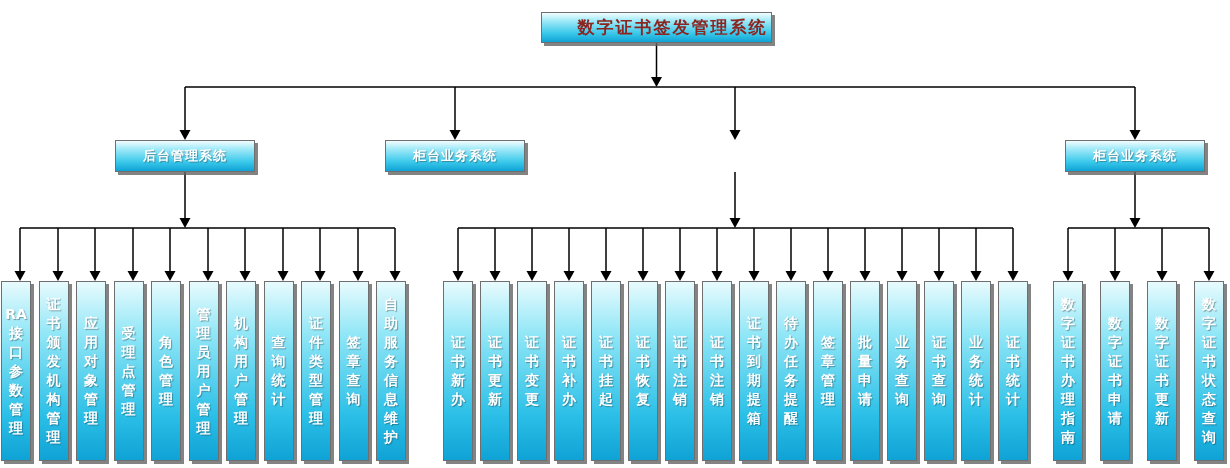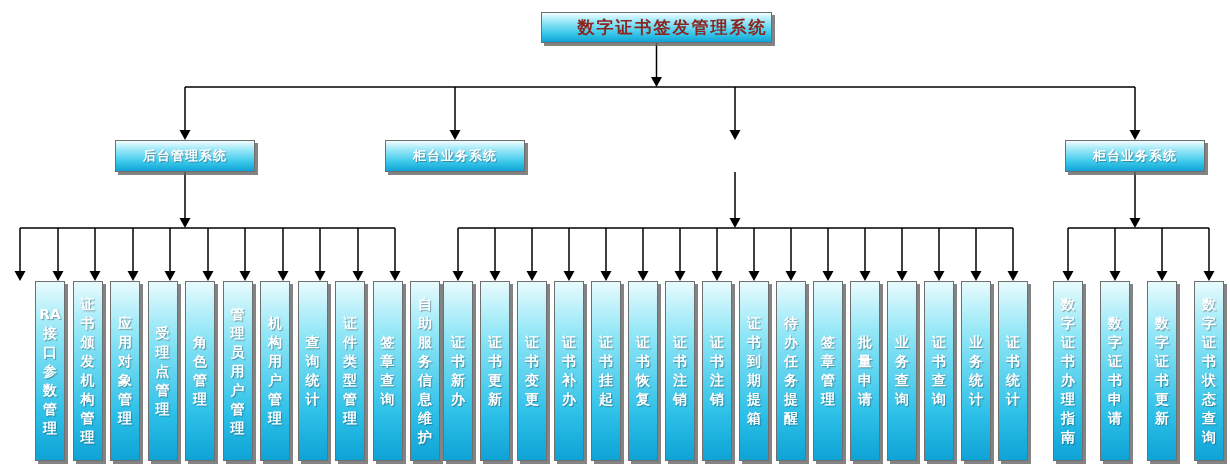--- a/index.html
+++ b/index.html
@@ -20,21 +20,21 @@
     left:541px;top:12px;width:231px;height:31px;
     color:#8b2520;font-weight:bold;font-size:17px;letter-spacing:2px;padding-left:32px;
   }
   .l2{
     top:140px;width:140px;height:32px;
     color:#ffffff;font-weight:bold;font-size:13px;letter-spacing:1px;
     text-shadow:1px 1px 1px rgba(30,60,70,0.45);
   }
   .l2-0{left:115px}.l2-1{left:385px}.l2-2{left:665px}.l2-3{left:1065px}
   .group{position:absolute;top:281px;display:flex;}
-  .group-0{left:8px;gap:7.5px;padding-left:27px;}
+  .group-0{left:1px;gap:7.5px;}
   .group-2{left:443px;gap:7px;}
   .group-3{left:1053px;gap:17px;}
   .col{
     box-sizing:border-box;width:30px;height:180px;
     border:1px solid #6f6f6f;
     background:linear-gradient(180deg,#e8fbfe 0%,#8fe6f6 30%,#2bbfe7 75%,#0fa2d5 100%);
     box-shadow:3px 3px 0 rgba(100,100,100,0.8);
     display:flex;flex-direction:column;align-items:center;justify-content:center;
     color:#ffffff;font-weight:bold;font-size:14px;
     text-shadow:1px 1px 1px rgba(30,60,70,0.45);

